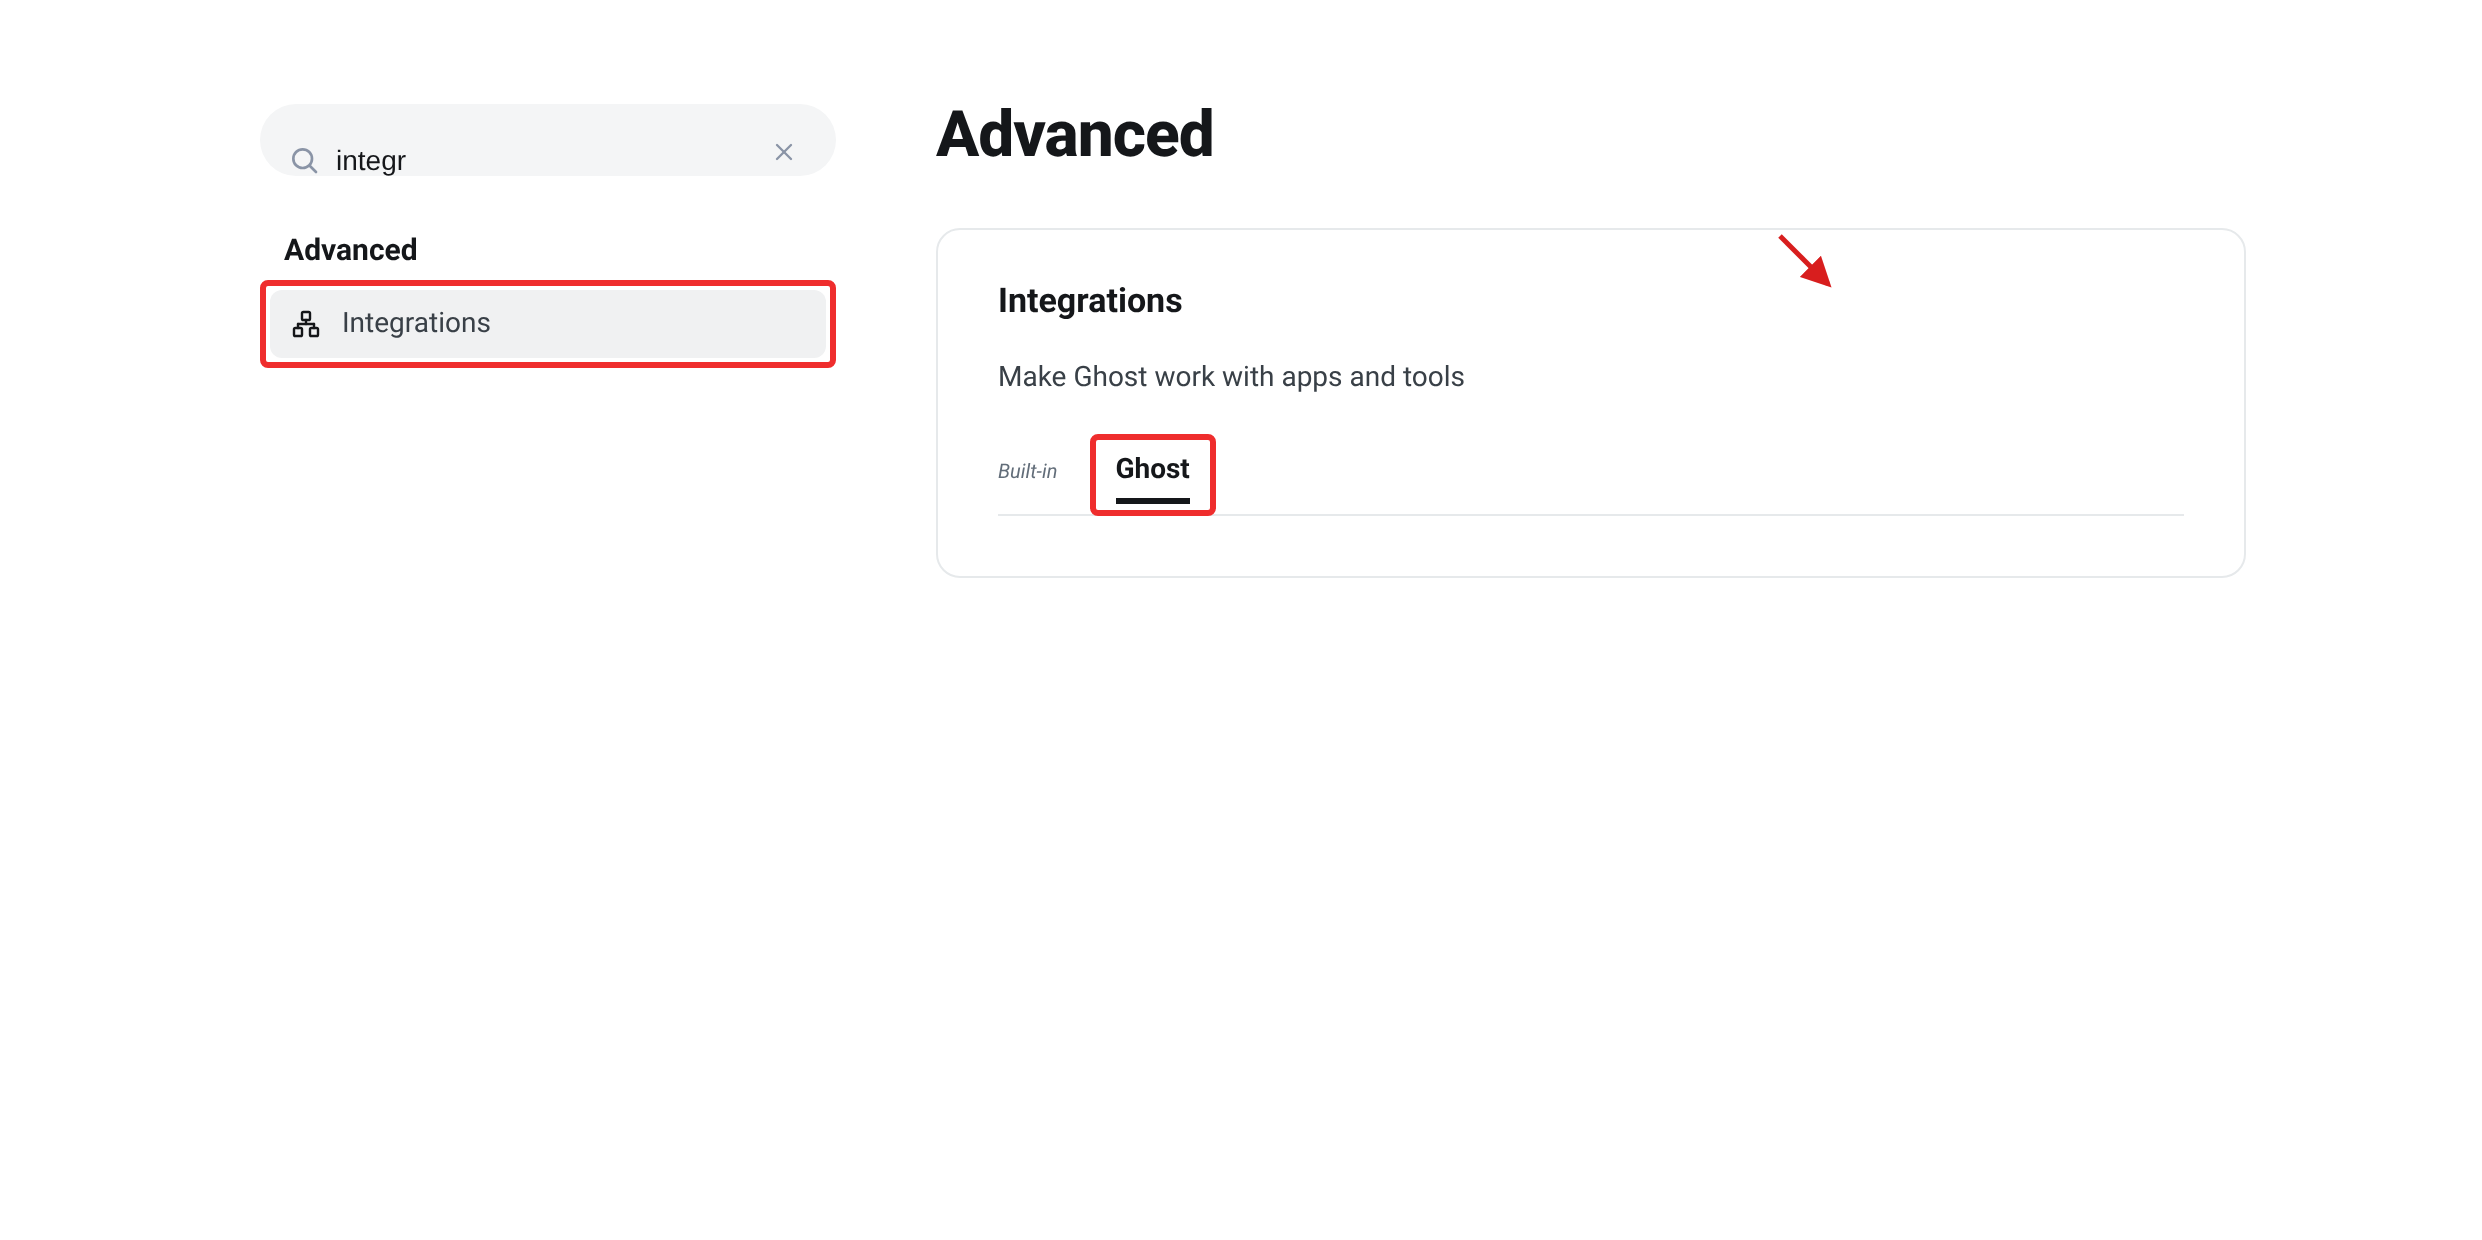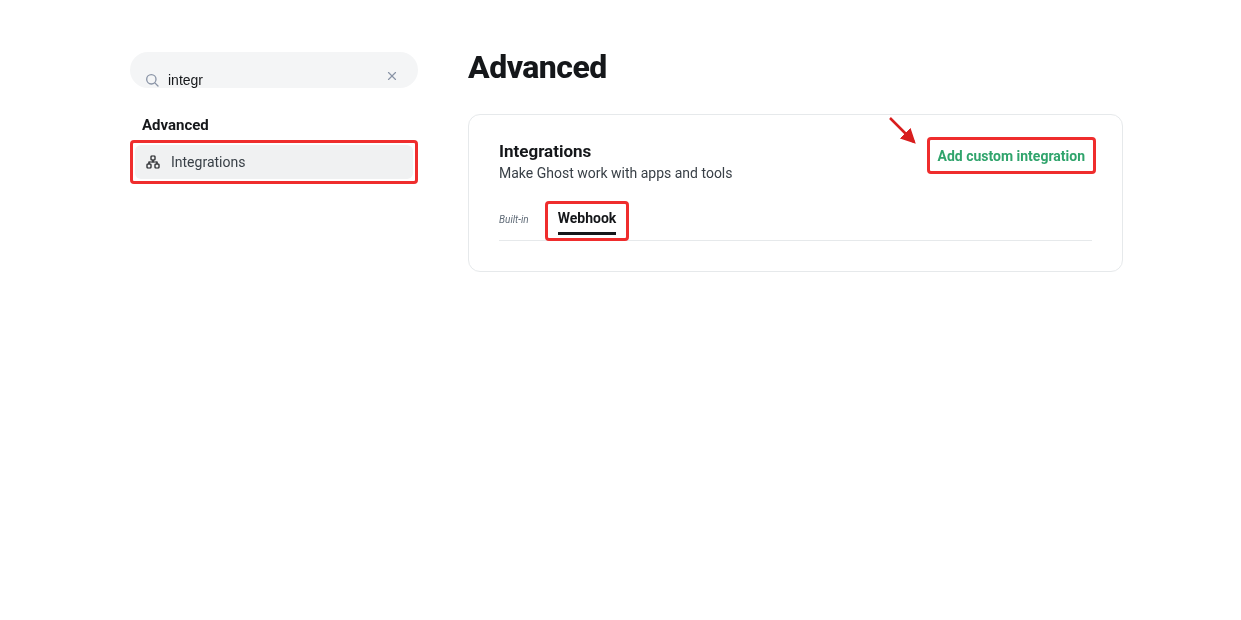--- a/index.html
+++ b/index.html
@@ -118,21 +118,21 @@
       justify-content: space-between;
       margin-bottom: 20px;
     }
     .card-title {
       font-size: 17px;
       font-weight: 700;
     }
     .card-subtitle {
       font-size: 14px;
       color: #394047;
-      margin-top: 4px;
+      margin-top: 20px;
     }
     .add-btn-box {
       border: 3px solid #ef2d2d;
       border-radius: 4px;
       padding: 6px 8px;
       margin-top: -4px;
       margin-right: -4px;
     }
     .add-btn {
       color: #30a46c;
@@ -239,29 +239,26 @@
 
   <main class="main">
     <h1 class="page-title">Advanced</h1>
 
     <div class="card">
       <div class="card-header">
         <div>
           <div class="card-title">Integrations</div>
           <div class="card-subtitle">Make Ghost work with apps and tools</div>
         </div>
-        <div class="add-btn-box">
-          <span class="add-btn">Add custom integration</span>
-        </div>
       </div>
 
       <div class="tabs">
         <span class="tab">Built-in</span>
         <div class="tab-active-box">
-          <span class="tab-active">Webhook</span>
+          <span class="tab-active">Ghost</span>
         </div>
       </div>
 
     </div>
   </main>
 </div>
 
 <svg class="arrow" width="40" height="40" viewBox="0 0 40 40">
   <defs>
     <marker id="ah" markerWidth="6" markerHeight="6" refX="5" refY="3" orient="auto">

